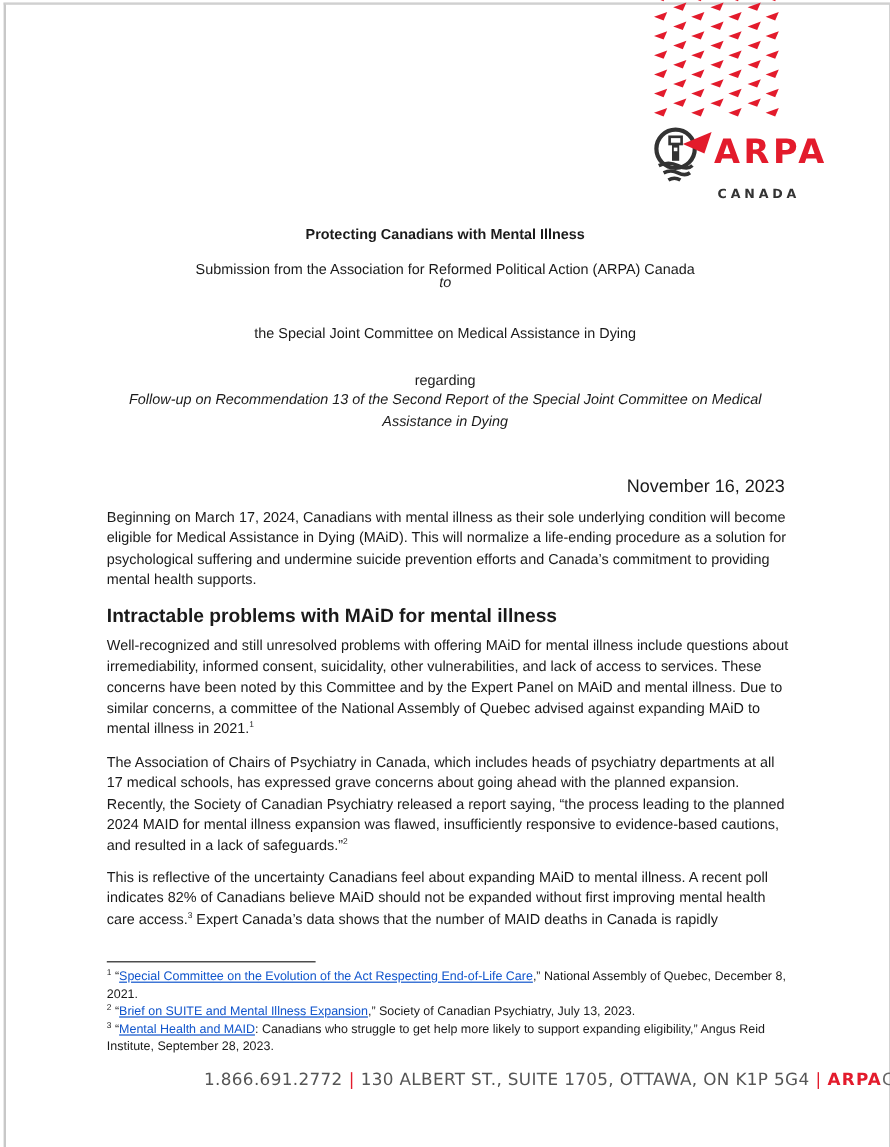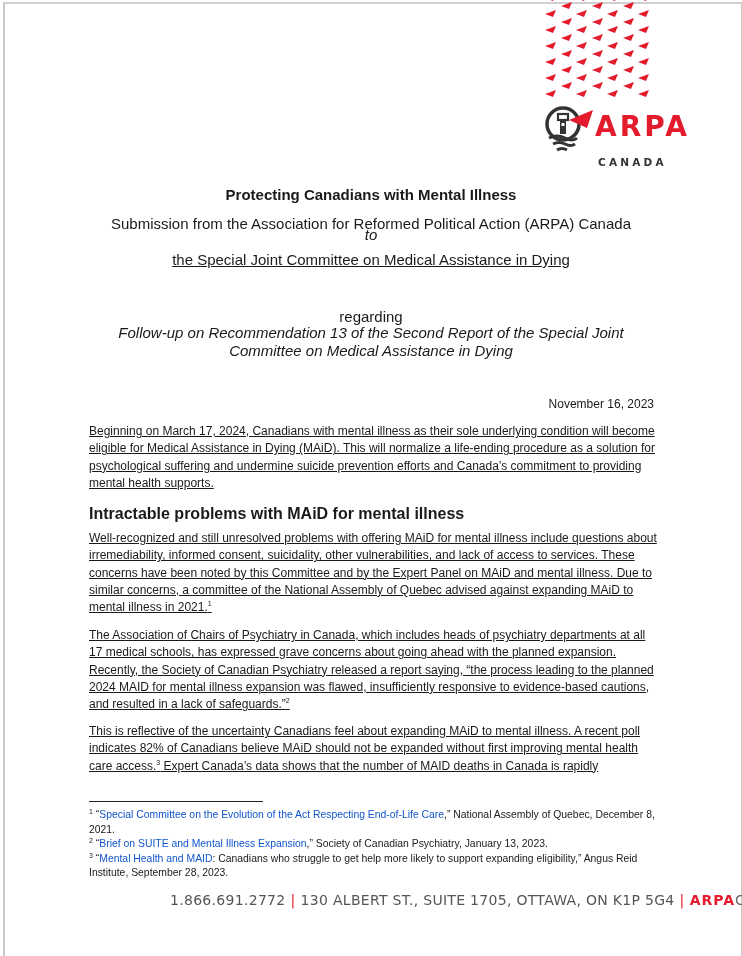--- a/index.html
+++ b/index.html
@@ -8,32 +8,32 @@
   .page { position: absolute; left: 3px; top: 2px; width: 736px; height: 954px;
           border-left: 2px solid #c8c8c8; border-top: 2px solid #d0d0d0; border-right: 2px solid #c8c8c8;
           background: #fff; }
   .pattern { position: absolute; left: 0; top: 0; }
   .logo { position: absolute; left: 543px; top: 104px; width: 145px; height: 56px; }
   .logo-word { position: absolute; left: 52px; top: 8px; font-family: "DejaVu Sans", sans-serif;
                font-weight: bold; font-size: 28px; letter-spacing: 3px; color: #e31b2c; line-height: 30px; }
   .logo-sub { position: absolute; left: 55px; top: 52px; font-family: "DejaVu Sans", sans-serif;
               font-weight: bold; font-size: 10.5px; letter-spacing: 3.2px; color: #333; }
   .logo-mark { position: absolute; left: 0; top: 0; }
-  .center { position: absolute; left: 80px; width: 582px; text-align: center; font-size: 15px; line-height: 16px; }
+  .center { position: absolute; left: 80px; width: 582px; text-align: center; font-size: 12px; line-height: 16px; }
   .bold { font-weight: bold; }
   .ital { font-style: italic; }
   .body-text { position: absolute; left: 89px; width: 568px; font-size: 12px; line-height: 17.3px; }
-  .body-text p { margin: 0; text-decoration: underline; }
-  .date { position: absolute; right: 88px; top: 397px; font-size: 12px; padding-left: 48px; }
+  .body-text p { margin: 0; }
+  .date { position: absolute; right: 88px; top: 397px; font-size: 15px; padding-left: 48px; }
   .heading { position: absolute; left: 89px; top: 505px; font-size: 16px; font-weight: bold; }
   sup { font-size: 7px; vertical-align: super; line-height: 0; }
   .fn-rule { position: absolute; left: 89px; top: 801px; width: 174px; height: 1px; background: #222; }
   .footnotes { position: absolute; left: 89px; top: 808px; width: 570px; font-size: 10.4px; line-height: 14.6px; }
   .footnotes div { margin: 0; }
-  .footnotes a { color: #1155cc; }
+  .footnotes a { color: #1155cc; text-decoration: underline; }
   .footer { position: absolute; left: 170px; top: 892px; font-size: 14px; color: #555; letter-spacing: 0.3px;
             font-family: "DejaVu Sans", sans-serif; white-space: nowrap; }
   .footer .sep { color: #e31b2c; margin: 0 5px; }
   .footer .brand-a { color: #e31b2c; font-weight: bold; letter-spacing: 1px; }
   .footer .brand-b { color: #666; letter-spacing: 0.5px; }
 </style>
 </head>
 <body>
 
 <div class="page"></div>
@@ -103,21 +103,21 @@
     <path d="M14,46 Q19,43 24,46" fill="none" stroke="#333" stroke-width="3"></path>
     <polygon points="26,16 50,6 44,24" fill="#e31b2c"></polygon>
   </svg>
   <div class="logo-word">ARPA</div>
   <div class="logo-sub">CANADA</div>
 </div>
 
 <div class="center bold" style="top:187px;">Protecting Canadians with Mental Illness</div>
 <div class="center" style="top:216px;">Submission from the Association for Reformed Political Action (ARPA) Canada</div>
 <div class="center" style="top:227px;font-style:italic;">to</div>
-<div class="center" style="top:252px;text-decoration:underline;">the Special Joint Committee on Medical Assistance in Dying</div>
+<div class="center" style="top:270px;">the Special Joint Committee on Medical Assistance in Dying</div>
 <div class="center" style="top:309px;">regarding</div>
 <div class="center ital" style="top:324px; left:95px; width:552px; line-height:18px;">Follow-up on Recommendation 13 of the Second Report of the Special Joint Committee on Medical Assistance in Dying</div>
 
 <div class="date">November 16, 2023</div>
 
 <div class="body-text" style="top:423px;">
   <p>Beginning on March 17, 2024, Canadians with mental illness as their sole underlying condition will become eligible for Medical Assistance in Dying (MAiD). This will normalize a life-ending procedure as a solution for psychological suffering and undermine suicide prevention efforts and Canada’s commitment to providing mental health supports.</p>
 </div>
 
 <div class="heading">Intractable problems with MAiD for mental illness</div>
@@ -131,19 +131,19 @@
 </div>
 
 <div class="body-text" style="top:723px;">
   <p><span>This is reflective of the uncertainty Canadians feel about expanding MAiD to mental illness. A recent poll indicates 82% of Canadians believe MAiD should not be expanded without first improving mental health care access.</span><sup>3</sup><span> Expert Canada’s data shows that the number of MAID deaths in Canada is rapidly</span></p>
 </div>
 
 <div class="fn-rule"></div>
 
 <div class="footnotes">
   <div><sup>1</sup><span> “</span><a>Special Committee on the Evolution of the Act Respecting End-of-Life Care</a><span>,” National Assembly of Quebec, December 8, 2021.</span></div>
-  <div><sup>2</sup><span> “</span><a>Brief on SUITE and Mental Illness Expansion</a><span>,” Society of Canadian Psychiatry, January 13, 2023.</span></div>
+  <div><sup>2</sup><span> “</span><a>Brief on SUITE and Mental Illness Expansion</a><span>,” Society of Canadian Psychiatry, July 13, 2023.</span></div>
   <div><sup>3</sup><span> “</span><a>Mental Health and MAID</a><span>: Canadians who struggle to get help more likely to support expanding eligibility,” Angus Reid Institute, September 28, 2023.</span></div>
 </div>
 
 <div class="footer">
   <span>1.866.691.2772</span><span class="sep">|</span><span>130 ALBERT ST., SUITE 1705, OTTAWA, ON K1P 5G4</span><span class="sep">|</span><span class="brand-a">ARPA</span><span class="brand-b">CANADA.ca</span>
 </div>
 
 </body></html>

